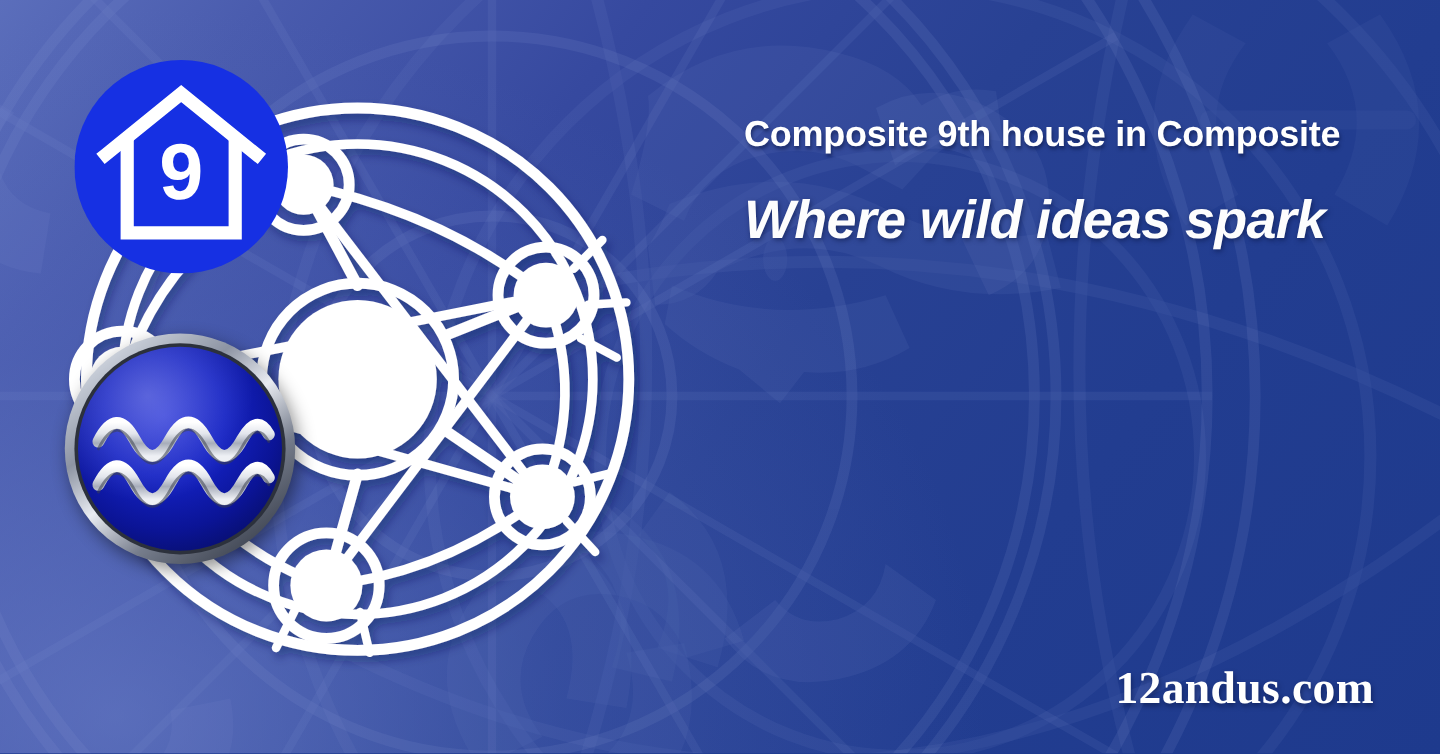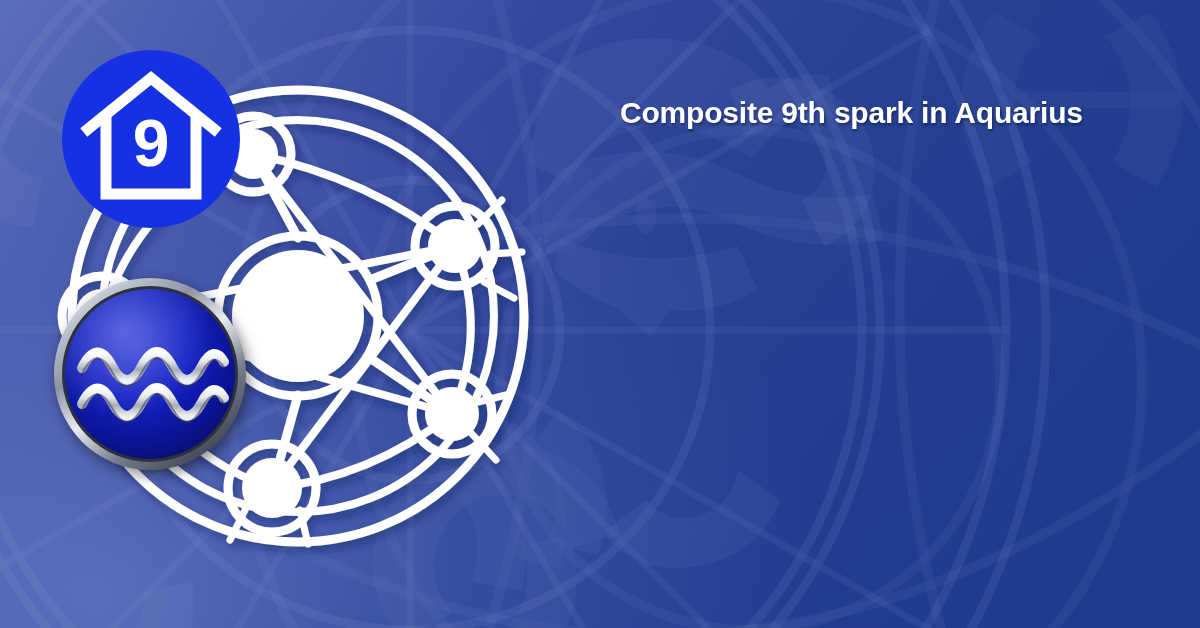--- a/index.html
+++ b/index.html
@@ -281,19 +281,21 @@
       <path d="M30 92 q15 -30 30 -2 q15 28 30 0 q15 -28 30 0 q15 28 30 0 q12 -22 22 -4"></path>
       <path d="M30 128 q15 -30 30 -2 q15 28 30 0 q15 -28 30 0 q15 28 30 0 q12 -22 22 -4"></path>
     </g>
     <g fill="none" stroke="#3c414e" stroke-opacity="0.55" stroke-width="2.4" stroke-linecap="round">
       <path d="M30 98 q15 -30 30 -2 q15 28 30 0 q15 -28 30 0 q15 28 30 0 q12 -22 22 -4"></path>
       <path d="M30 134 q15 -30 30 -2 q15 28 30 0 q15 -28 30 0 q15 28 30 0 q12 -22 22 -4"></path>
     </g>
   </svg>
 
   <div class="text-block">
-    <div class="headline">Composite 9th spark in Aquarius</div>
+    <div class="headline">Composite 9th house in Composite</div>
     <div class="subheadline">
+      <div>Where wild ideas spark</div>
     </div>
   </div>
 
+  <div class="site-url">12andus.com</div>
 
 </div>
 
 </body></html>

